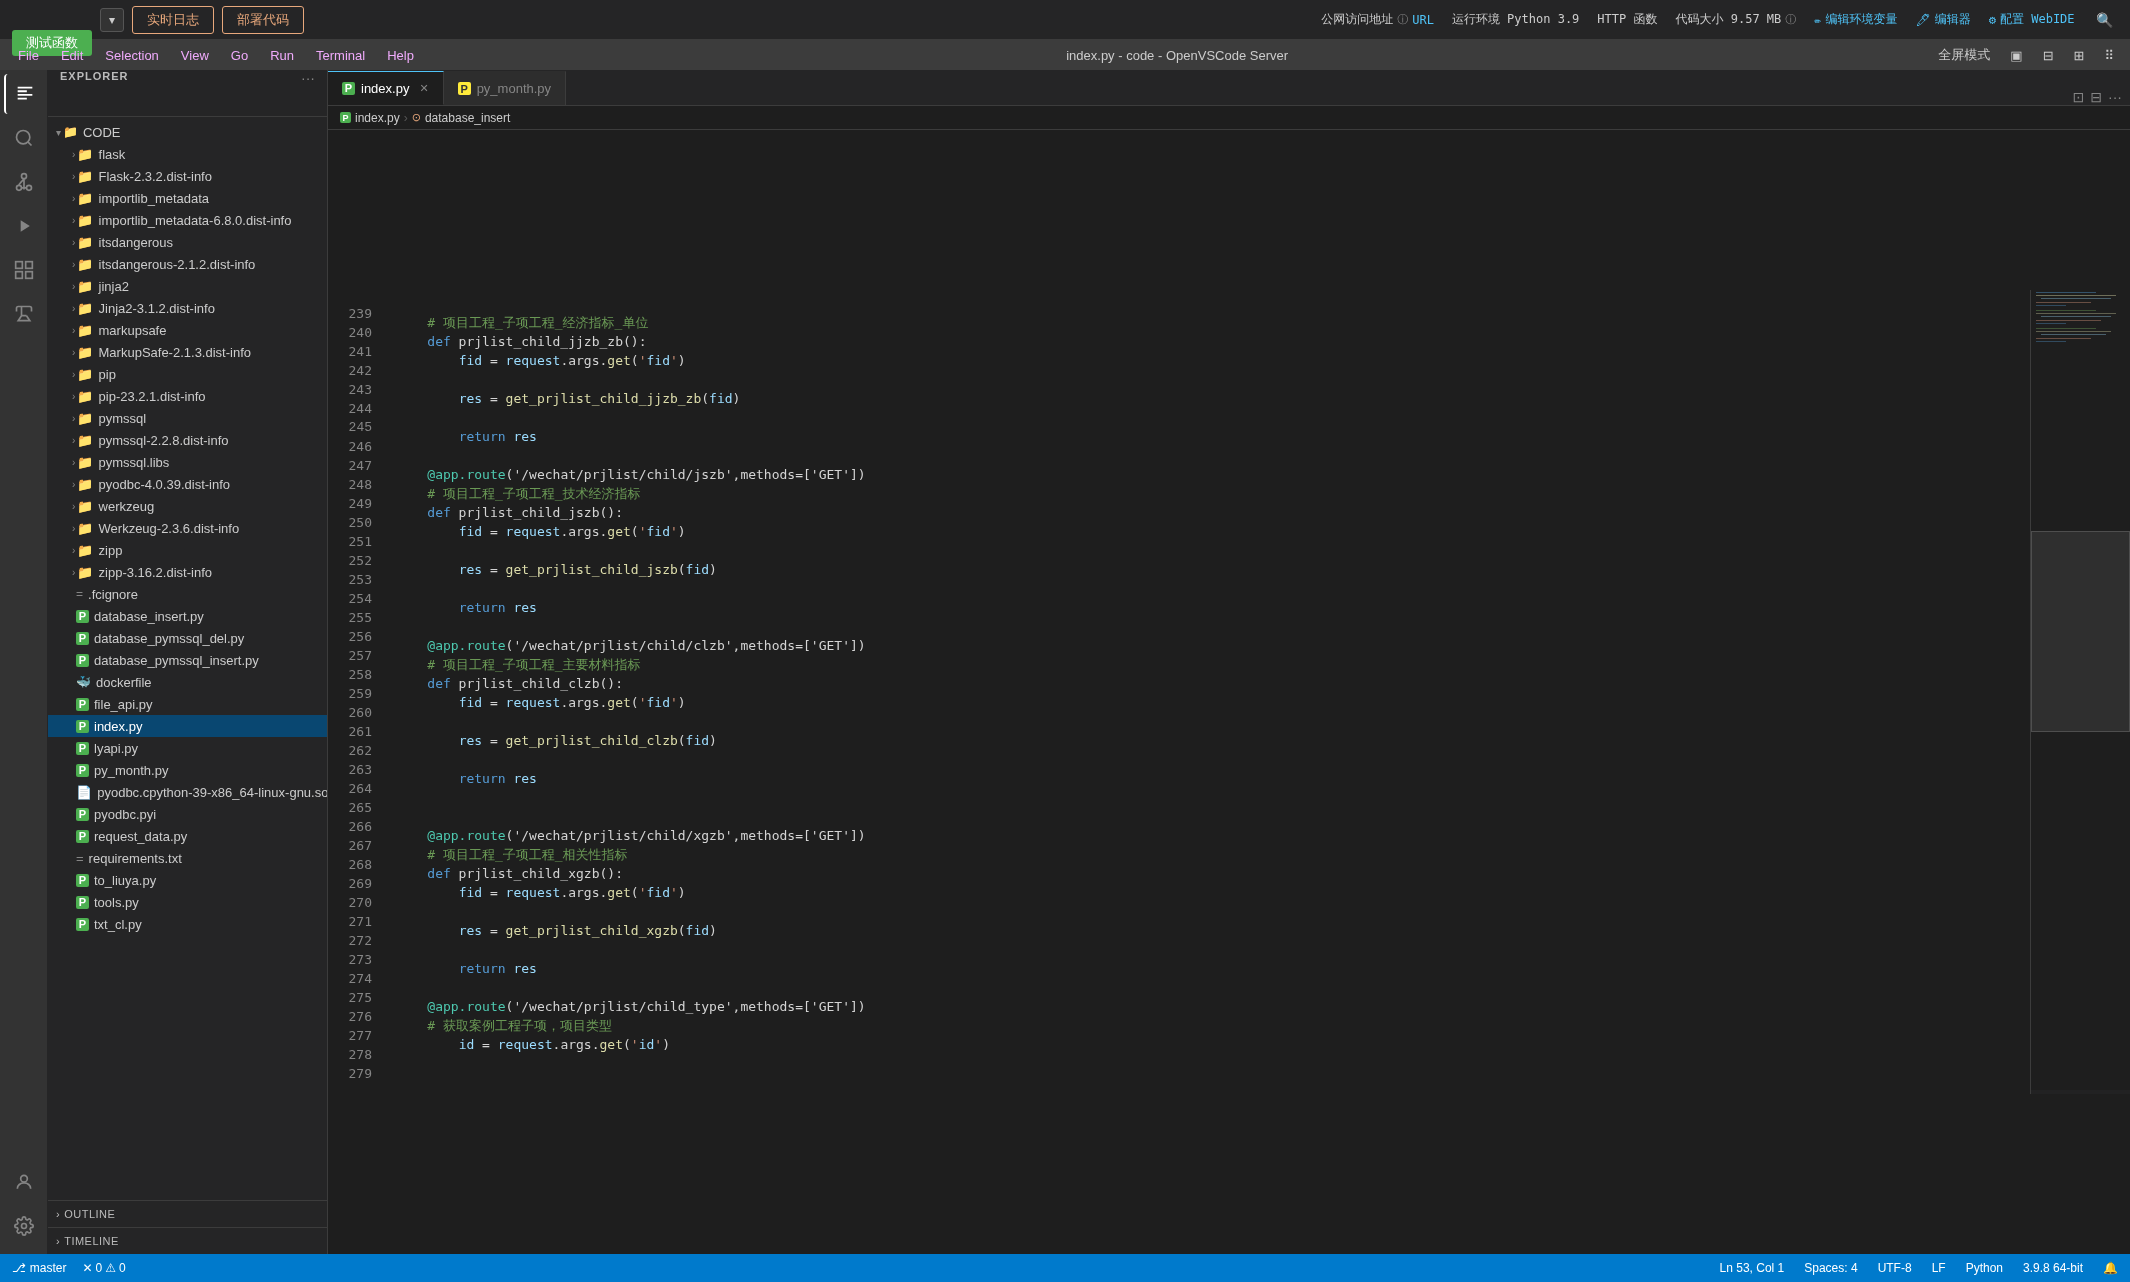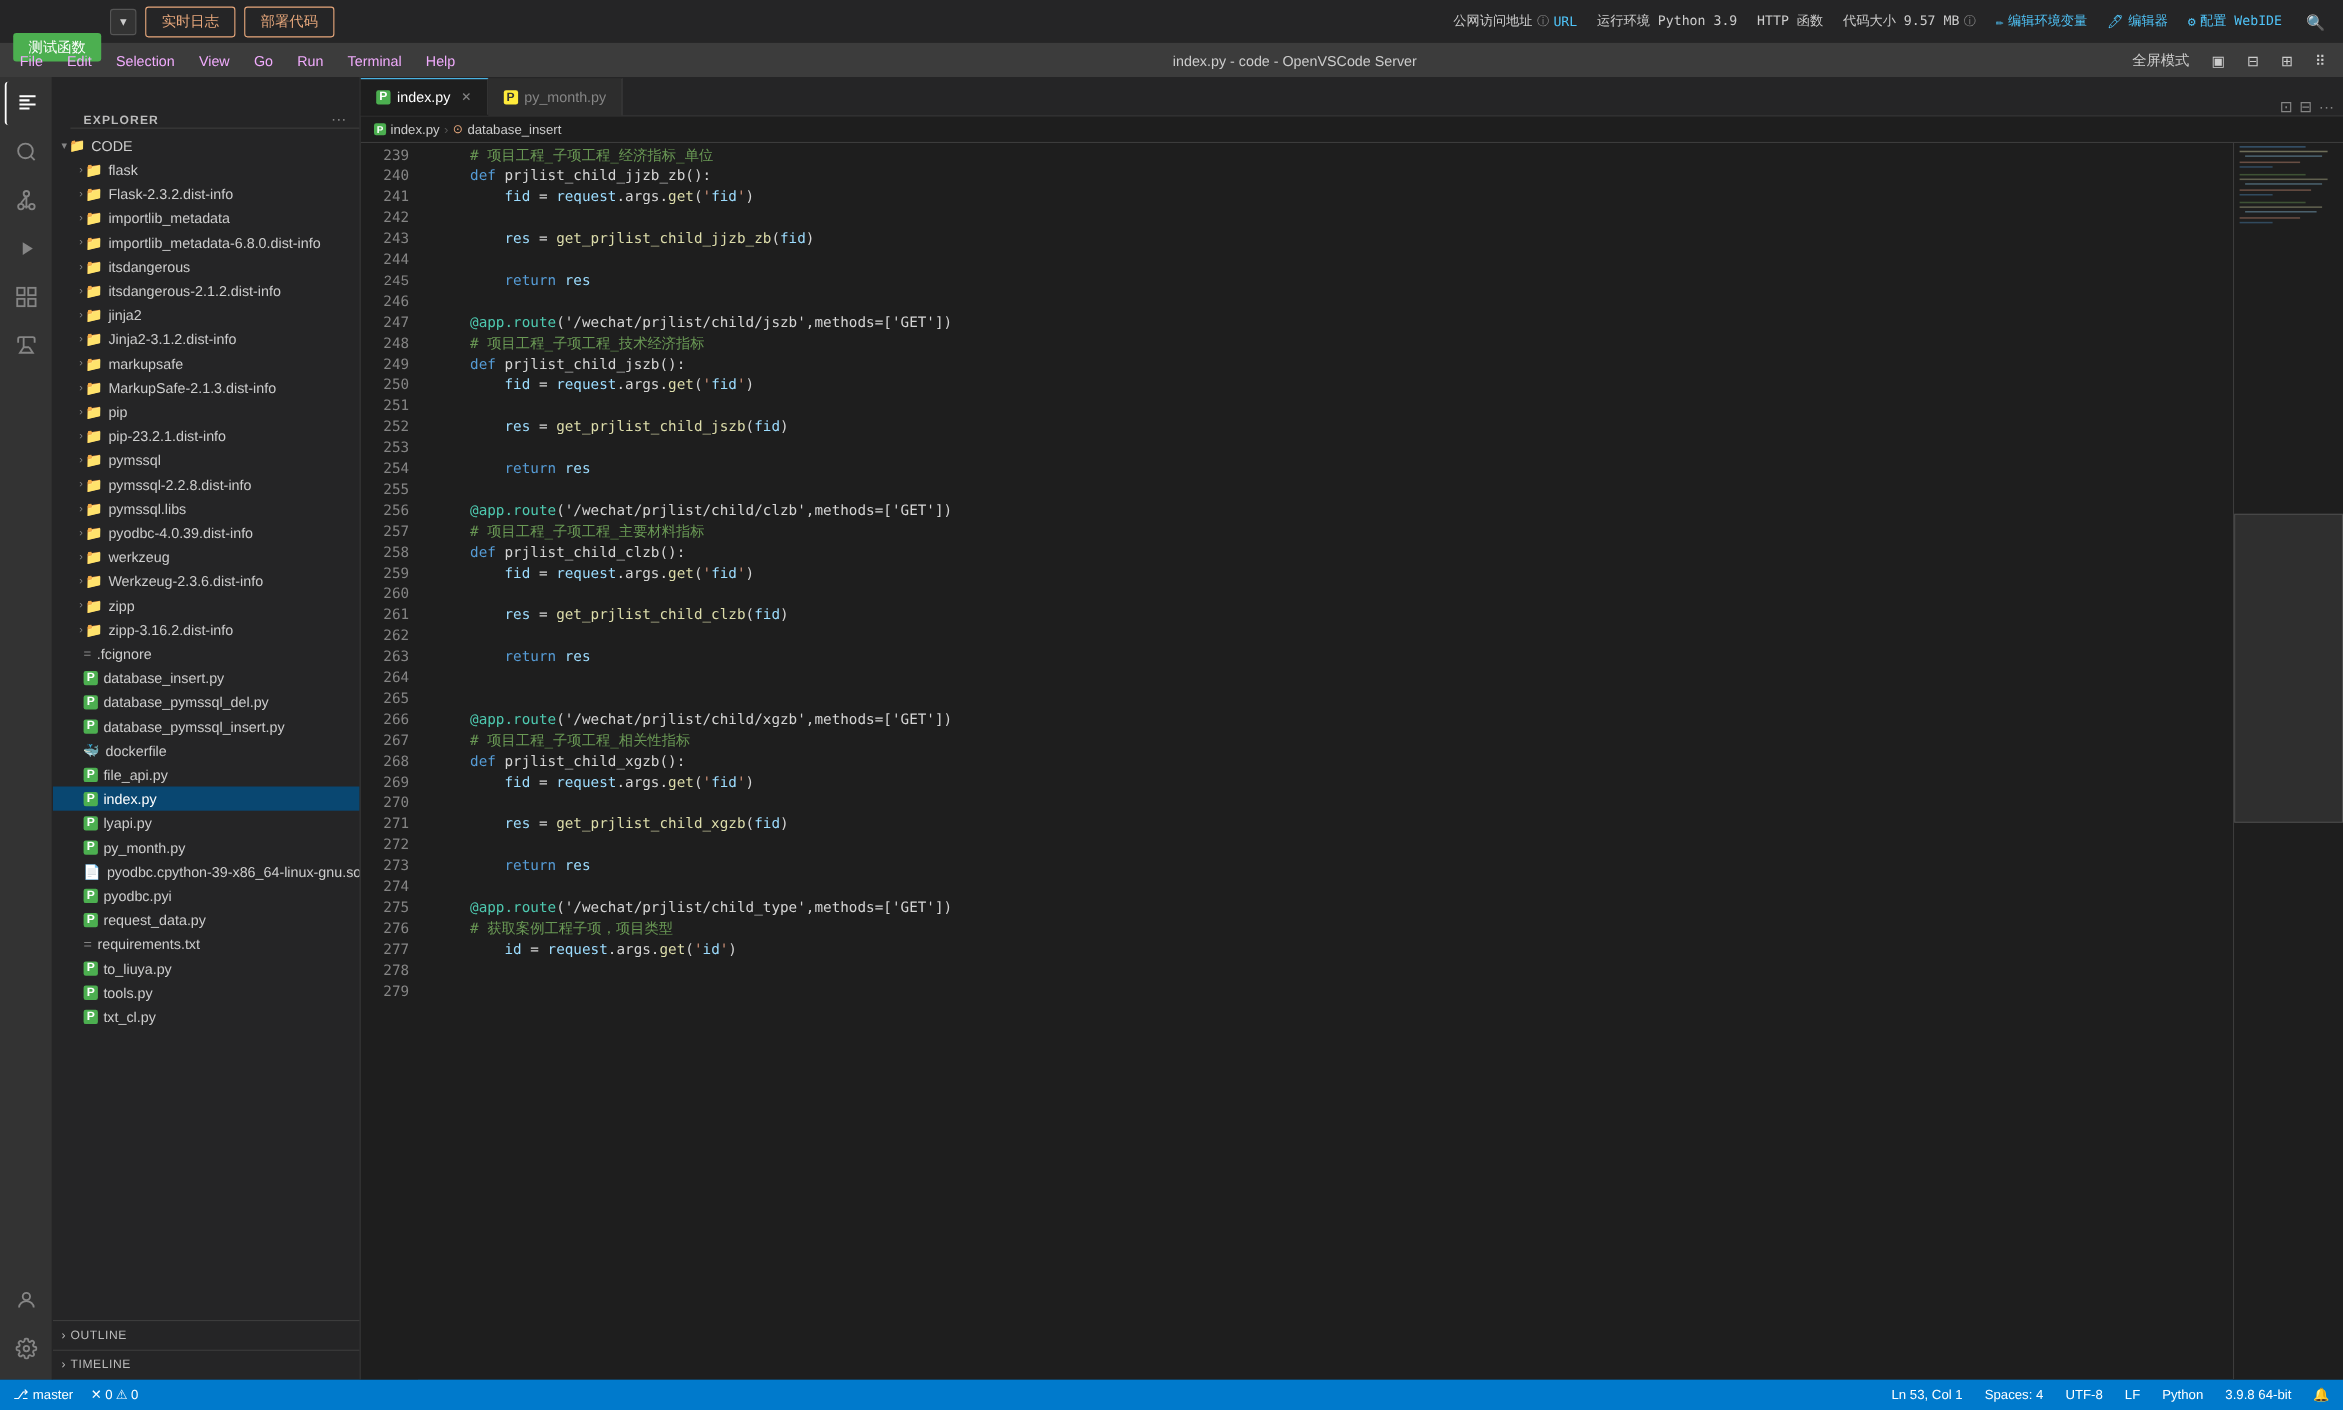--- a/index.html
+++ b/index.html
@@ -62,22 +62,22 @@
     }
     .activity-icon.active { color: #fff; border-left: 2px solid #fff; }
     .activity-bottom { margin-top: auto; display: flex; flex-direction: column; gap: 4px; padding-bottom: 8px; }
 
     
     .sidebar {
       width: 280px; background: #252526; border-right: 1px solid #3c3c3c;
       display: flex; flex-direction: column; overflow: hidden;
     }
     .sidebar-header {
-      height: 47px; display: flex; align-items: flex-end; padding: 0 12px;
-      justify-content: space-between; border-bottom: 1px solid #3c3c3c; margin-left: 16px;
+      height: 47px; display: flex; align-items: flex-start; padding: 0 12px;
+      justify-content: space-between; border-bottom: 1px solid #3c3c3c;
     }
     .sidebar-title { color: #bbb; font-size: 11px; font-weight: bold; font-family: 'Segoe UI', sans-serif; text-transform: uppercase; letter-spacing: 1px; }
     .sidebar-actions { display: flex; gap: 4px; }
     .sidebar-action-btn { background: transparent; border: none; color: #858585; cursor: pointer; font-size: 14px; }
 
     .tree-container { flex: 1; overflow-y: auto; padding: 4px 0; font-size: 13px; font-family: 'Segoe UI', sans-serif; }
     .tree-item {
       height: 22px; display: flex; align-items: center; padding: 0 8px; cursor: pointer;
       color: #ccc; white-space: nowrap; overflow: hidden;
     }
@@ -108,21 +108,21 @@
     .breadcrumb {
       height: 24px; background: #1e1e1e; display: flex; align-items: center;
       padding: 0 12px; font-size: 12px; color: #858585; border-bottom: 1px solid #3c3c3c;
       font-family: 'Segoe UI', sans-serif; gap: 4px;
     }
     .breadcrumb .sep { color: #555; }
     .breadcrumb .crumb { color: #ccc; cursor: pointer; }
 
     
     .code-editor {
-      flex: 1; display: flex; overflow: hidden;
+      flex: 1; display: flex; overflow: hidden; align-items: center;
     }
     .line-numbers {
       width: 52px; background: #1e1e1e; color: #858585; font-size: 13px;
       padding: 0 8px 0 0; text-align: right; user-select: none;
       overflow: hidden; line-height: 19px; padding-top: 2px;
     }
     .code-content {
       flex: 1; overflow: auto; padding: 2px 0 0 16px; line-height: 19px; font-size: 13px;
       color: #d4d4d4;
     }

